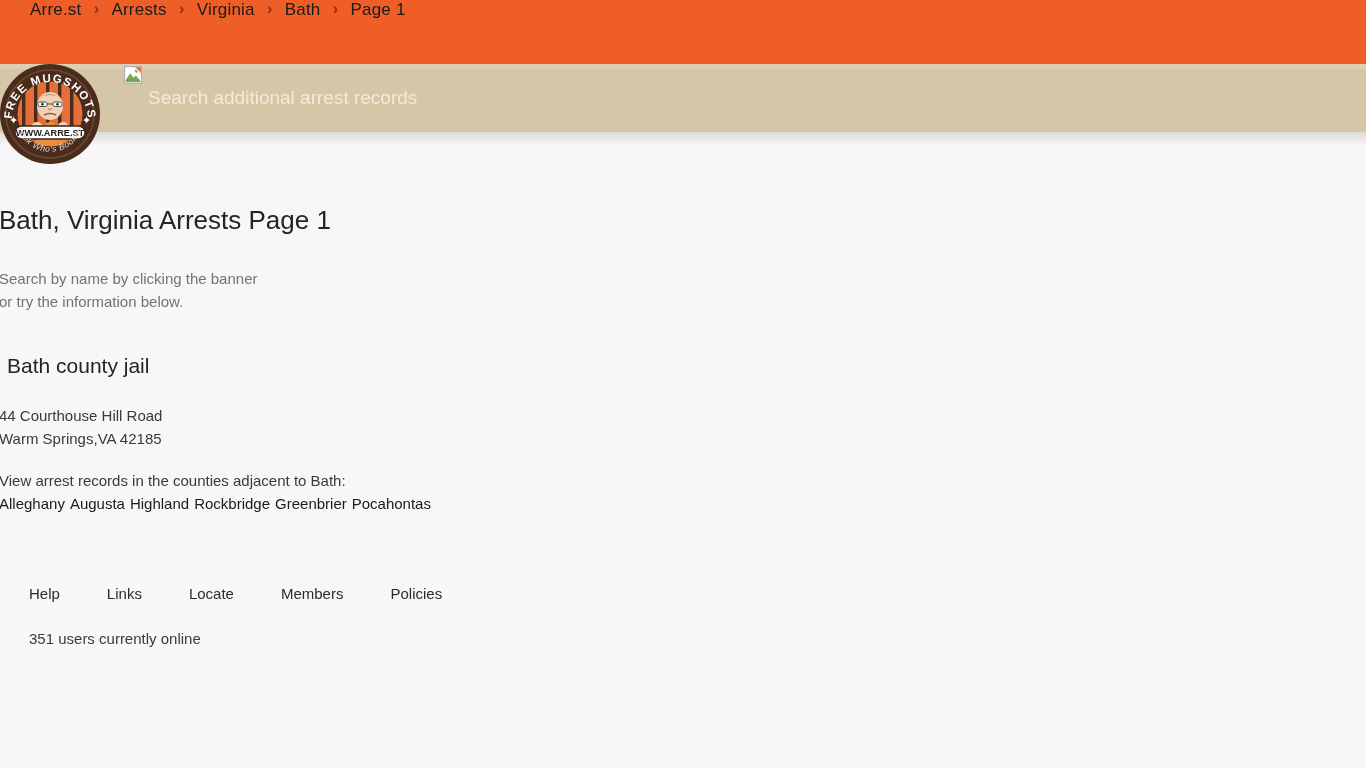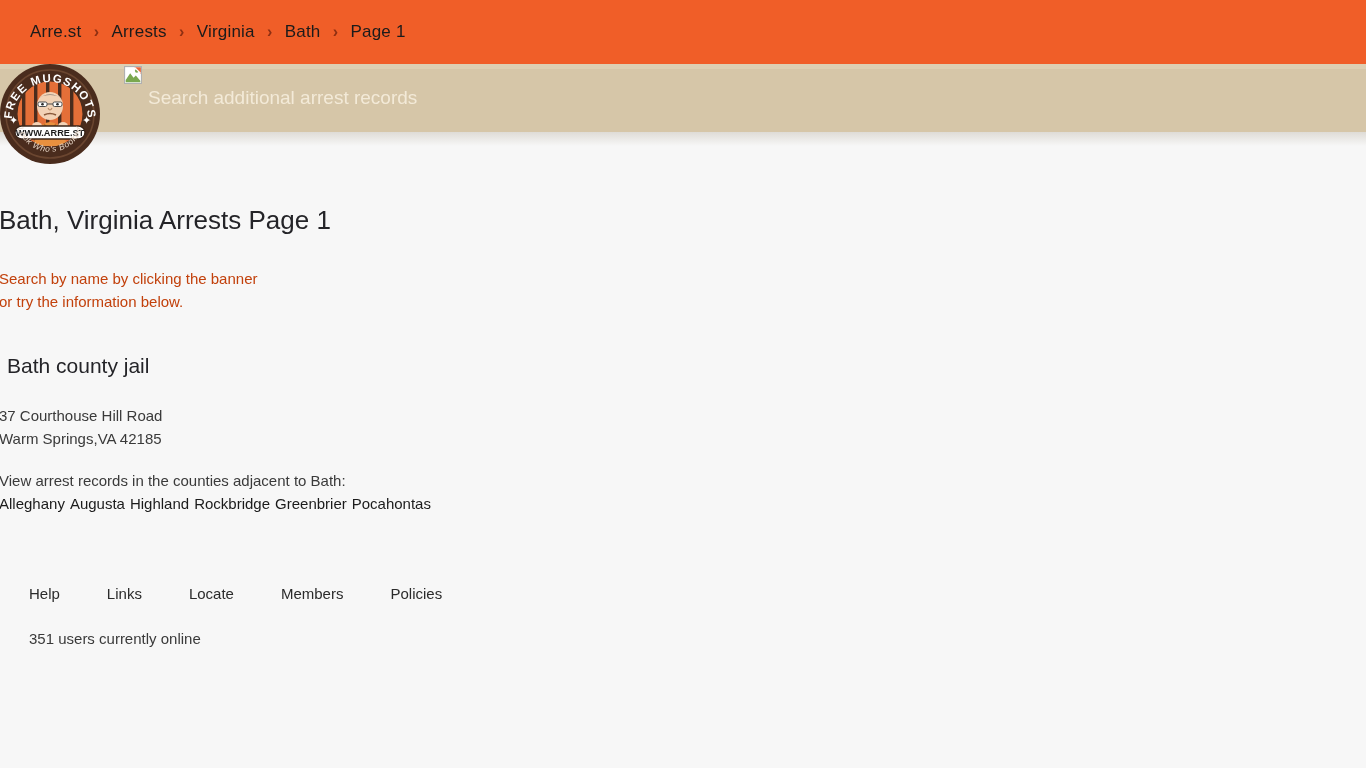--- a/index.html
+++ b/index.html
@@ -17,21 +17,21 @@
   }
 
   
   #breadcrumb-bar {
     position: absolute;
     left: 0; top: 0;
     width: 1366px;
     height: 64px;
     background: #f05e28;
     display: flex;
-    align-items: center;
+    align-items: flex-start;
     box-sizing: border-box;
     padding-left: 30px;
   }
   .crumb {
     font-size: 17px;
     color: #1b1b1b;
     text-decoration: none;
     letter-spacing: .2px;
     white-space: nowrap;
   }
@@ -110,21 +110,21 @@
     color: #242428;
     line-height: 1.1;
     position: absolute;
     left: -1px; top: 40px;
     white-space: nowrap;
   }
   .lead-line {
     position: absolute;
     left: -1px;
     font-size: 15px;
-    color: #c2410c;
+    color: #737373;
     white-space: nowrap;
   }
   #lead-line-1 { top: 104px; }
   #lead-line-2 { top: 127px; }
 
   #jail-name {
     margin: 0;
     font-size: 21px;
     font-weight: normal;
     color: #242428;
@@ -271,21 +271,21 @@
 
 <div id="main-content">
 
   <h1 id="page-title">Bath, Virginia Arrests Page 1</h1>
 
   <div class="lead-line" id="lead-line-1">Search by name by clicking the banner</div>
   <div class="lead-line" id="lead-line-2">or try the information below.</div>
 
   <h2 id="jail-name">Bath county jail</h2>
 
-  <div class="addr-line" id="addr-line-1">37 Courthouse Hill Road</div>
+  <div class="addr-line" id="addr-line-1">44 Courthouse Hill Road</div>
   <div class="addr-line" id="addr-line-2">Warm Springs,VA 42185</div>
 
   <div id="adjacent-label">View arrest records in the counties adjacent to Bath:</div>
 
   <div id="adjacent-list">
     <a href="#">Alleghany</a><span class="county-gap"></span><a href="#">Augusta</a><span class="county-gap"></span><a href="#">Highland</a><span class="county-gap"></span><a href="#">Rockbridge</a><span class="county-gap"></span><a href="#">Greenbrier</a><span class="county-gap"></span><a href="#">Pocahontas</a>
   </div>
 
   <nav id="footer-nav">
     <a href="#">Help</a>

